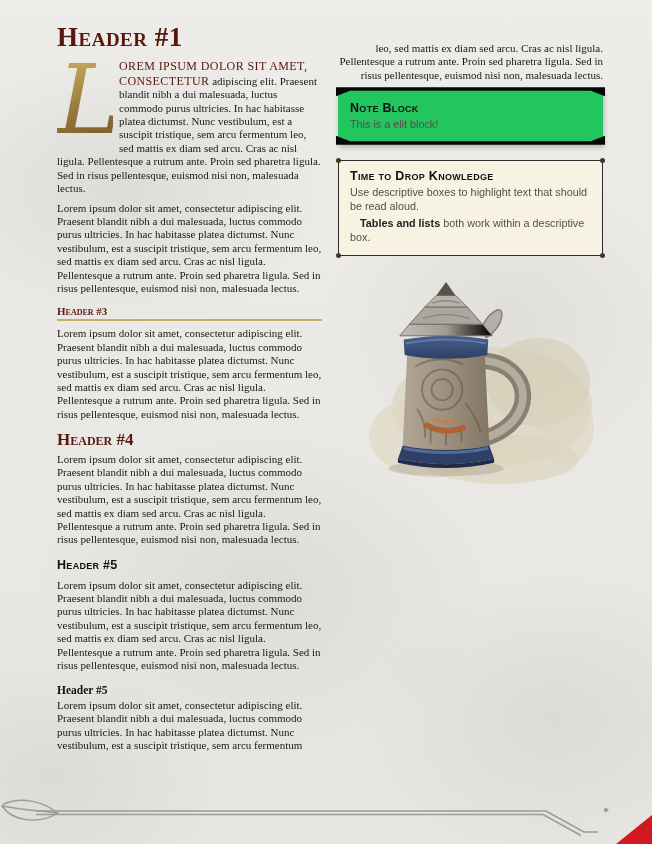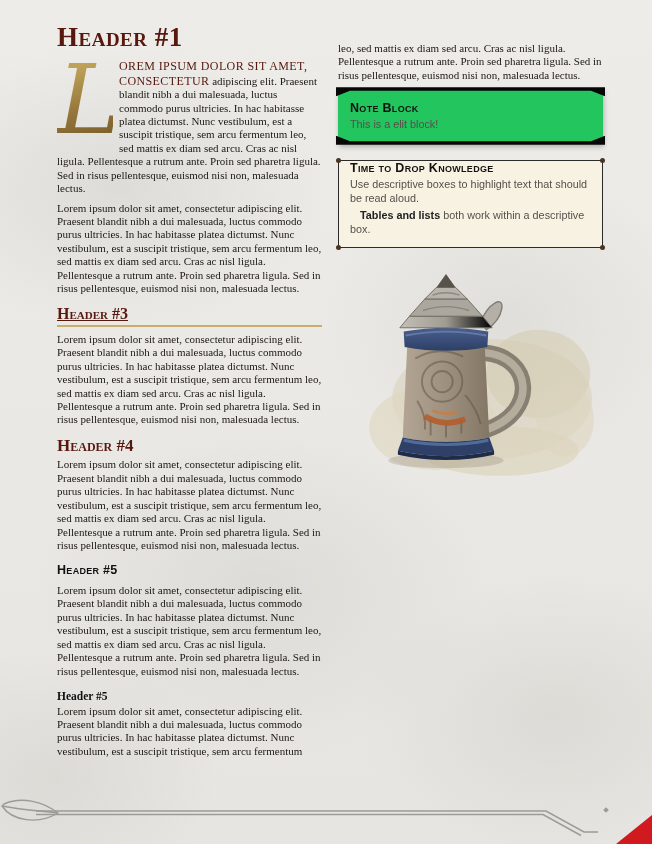--- a/index.html
+++ b/index.html
@@ -29,22 +29,22 @@
   .h1 {
     font-variant:small-caps; font-weight:bold; color:#58180d;
     font-size:27px; line-height:1; margin:0 0 8px 0; letter-spacing:0.5px;
   }
   .h2 {
     font-variant:small-caps; font-weight:bold; color:#58180d;
     font-size:21px; line-height:1; margin:8px 0 5px 0; letter-spacing:0.4px;
   }
   .h3 {
     font-variant:small-caps; font-weight:bold; color:#58180d;
-    font-size:16px; line-height:1.1; margin:10px 0 6px 0;
-    border-bottom:2px solid #c9ad6a; padding-bottom:2px;text-decoration:underline;
+    font-size:11px; line-height:1.1; margin:10px 0 6px 0;
+    border-bottom:2px solid #c9ad6a; padding-bottom:2px;
   }
   .h4 {
     font-variant:small-caps; font-weight:bold; color:#58180d;
     font-size:17px; line-height:1.1; margin:10px 0 3px 0;
   }
   .h5 {
     font-family:"Liberation Sans", sans-serif;
     font-variant:small-caps; font-weight:bold; color:#111;
     font-size:12.5px; line-height:1.1; margin:12px 0 6px 0; letter-spacing:0.3px;
   }
@@ -101,21 +101,21 @@
   .note-body, .desc-body {
     font-family:"Liberation Sans", sans-serif;
     font-size:10.8px; line-height:1.35; color:#54504b; margin:0;
   }
 
   
   .desc-box {
     position:relative;
     background:#f7f2e2;
     border:1px solid #2a2a2a;
-    padding:0 11px 10px 11px;
+    padding:8px 11px 10px 11px;
     margin:0 0 14px 0;
   }
   .corner-dot {
     position:absolute; width:5px; height:5px; background:#4a3523;
     border-radius:50%;
   }
   .corner-dot.tl { top:-3px; left:-3px; }
   .corner-dot.tr { top:-3px; right:-3px; }
   .corner-dot.bl { bottom:-3px; left:-3px; }
   .corner-dot.br { bottom:-3px; right:-3px; }
@@ -153,21 +153,21 @@
     <div class="h5">Header #5</div>
     <p class="body-text">Lorem ipsum dolor sit amet, consectetur adipiscing elit. Praesent blandit nibh a dui malesuada, luctus commodo purus ultricies. In hac habitasse platea dictumst. Nunc vestibulum, est a suscipit tristique, sem arcu fermentum leo, sed mattis ex diam sed arcu. Cras ac nisl ligula. Pellentesque a rutrum ante. Proin sed pharetra ligula. Sed in risus pellentesque, euismod nisi non, malesuada lectus.</p>
 
     <div class="h6">Header #5</div>
     <p class="body-text">Lorem ipsum dolor sit amet, consectetur adipiscing elit. Praesent blandit nibh a dui malesuada, luctus commodo purus ultricies. In hac habitasse platea dictumst. Nunc vestibulum, est a suscipit tristique, sem arcu fermentum</p>
 
   </div>
 
   <div class="col">
 
-    <p class="body-text" style="margin-top:18px;">leo, sed mattis ex diam sed arcu. Cras ac nisl ligula. Pellentesque a rutrum ante. Proin sed pharetra ligula. Sed in risus pellentesque, euismod nisi non, malesuada lectus.</p>
+    <p class="body-text" style="margin-top:18px;text-align:right;">leo, sed mattis ex diam sed arcu. Cras ac nisl ligula. Pellentesque a rutrum ante. Proin sed pharetra ligula. Sed in risus pellentesque, euismod nisi non, malesuada lectus.</p>
 
     <div class="note-block">
       <div class="note-title">Note Block</div>
       <p class="note-body">This is a elit block!</p>
     </div>
 
     <div class="desc-box">
       <span class="corner-dot tl"></span>
       <span class="corner-dot tr"></span>
       <span class="corner-dot bl"></span>

